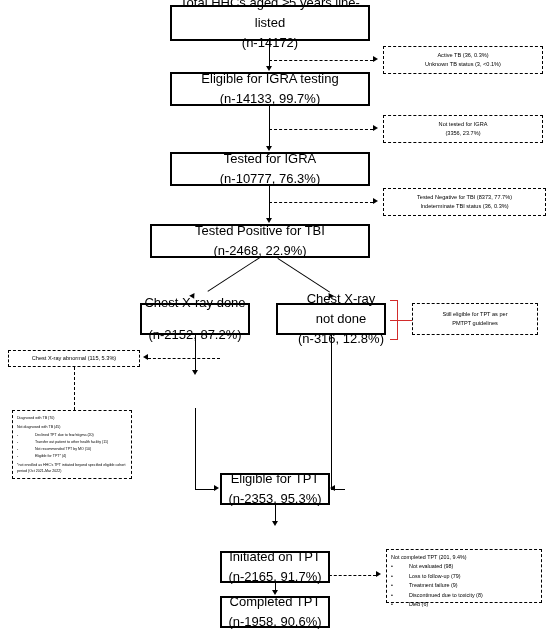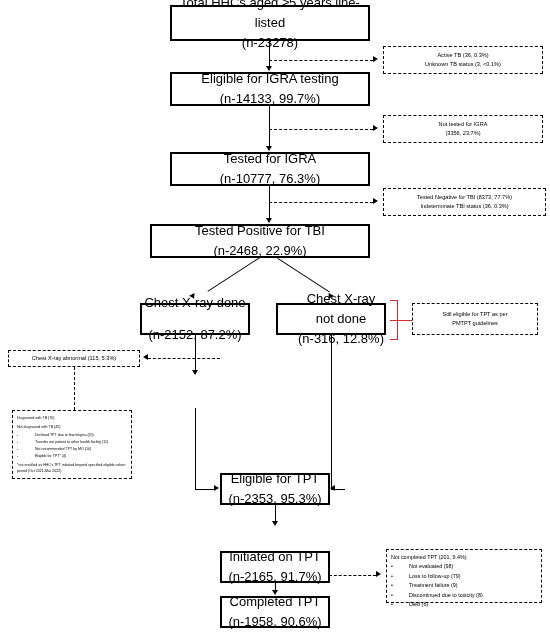--- a/index.html
+++ b/index.html
@@ -124,21 +124,21 @@
   }
   .rstem{position:absolute;height:0;border-top:1.6px solid #d22b2b;z-index:2;}
 </style>
 </head>
 <body>
 
 <div id="canvas">
 
   <div class="node" style="left:170px;top:5px;width:200px;height:36px;">
     <div>Total HHCs aged ≥5 years line-listed</div>
-    <div class="l2">(n-23278)</div>
+    <div class="l2">(n-14172)</div>
   </div>
 
   <div class="node" style="left:170px;top:72px;width:200px;height:34px;">
     <div>Eligible for IGRA testing</div>
     <div class="l2">(n-14133, 99.7%)</div>
   </div>
 
   <div class="node" style="left:170px;top:152px;width:200px;height:34px;">
     <div>Tested for IGRA</div>
     <div class="l2">(n-10777, 76.3%)</div>

